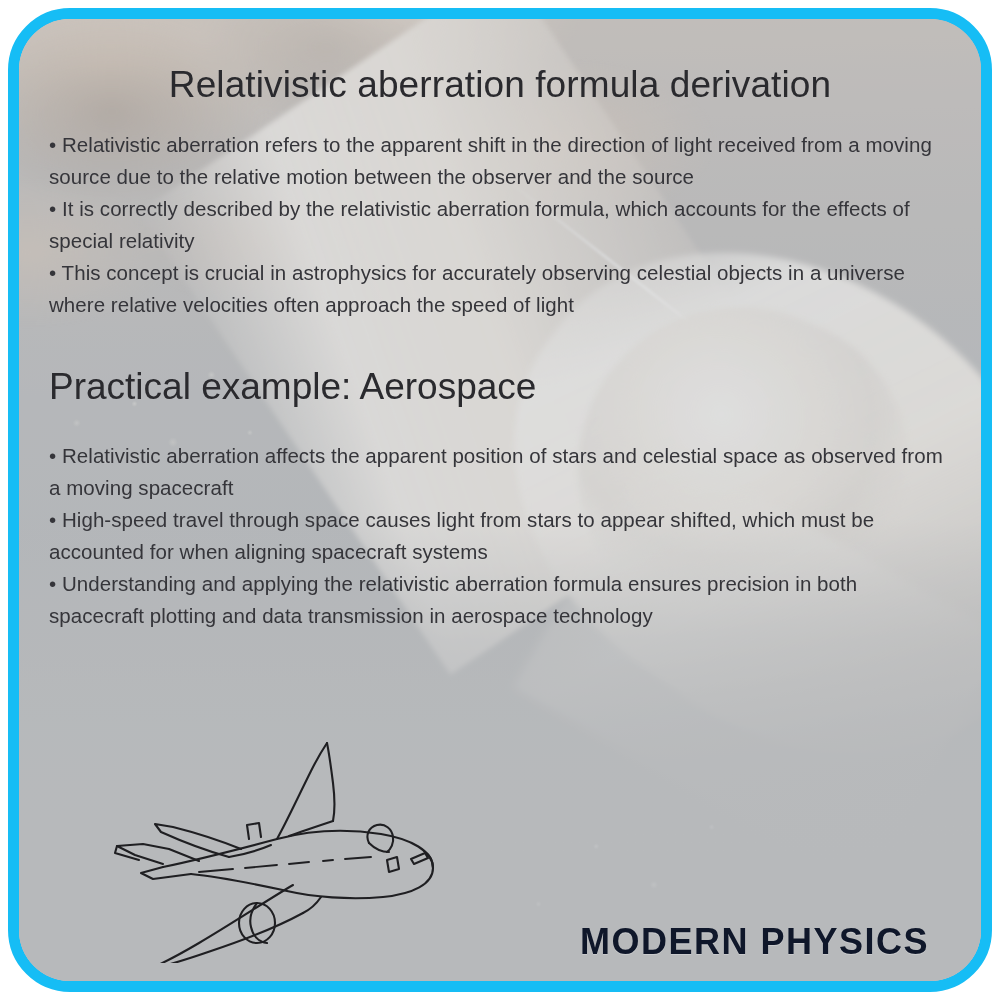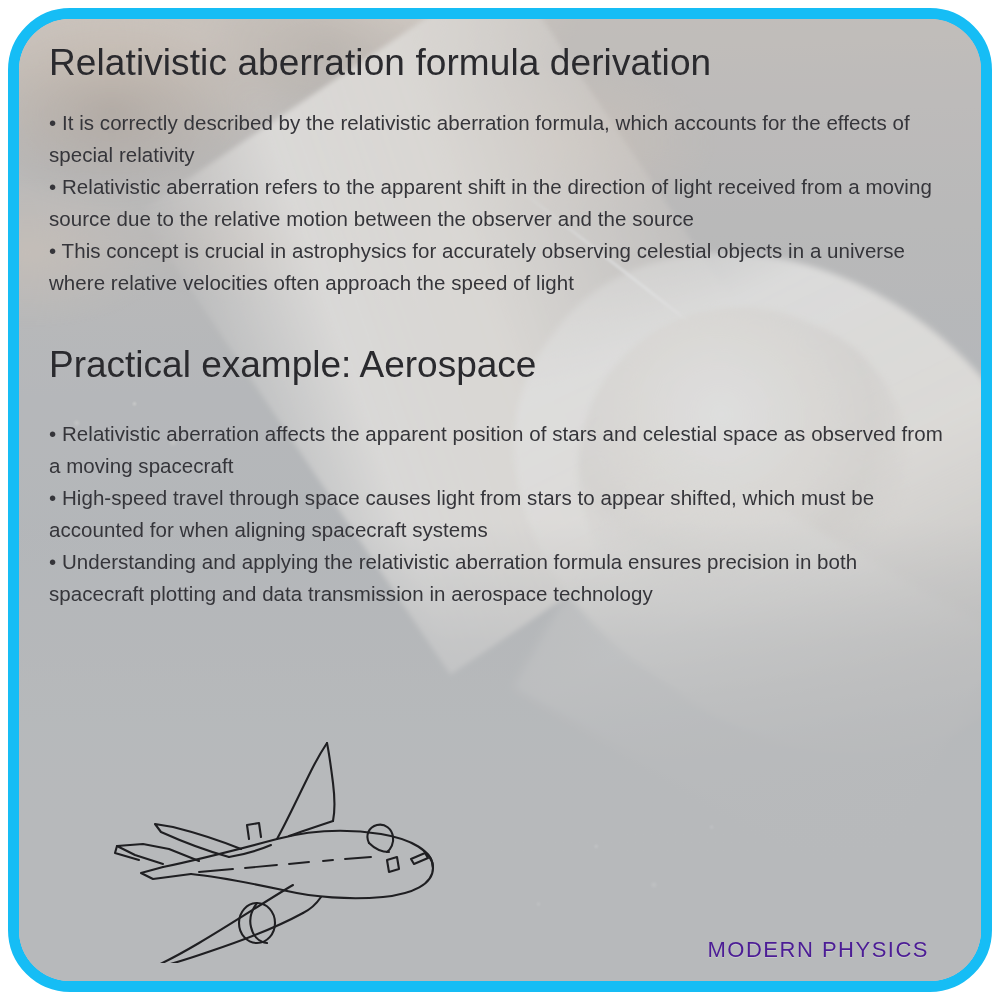--- a/index.html
+++ b/index.html
@@ -129,26 +129,27 @@
     background:rgba(176,179,182,.42);
   }
 
   
   #content{
     position:absolute; inset:0;
     padding:0 30px;
   }
 
   .slide-title{
+    text-align:center;
     font-size:37px;
     font-weight:400;
     letter-spacing:.1px;
     color:#2a2a2e;
     line-height:1.2;
-    margin-top:22px;
+    margin-top:44px;
   }
 
   .bullet-block{
     margin-top:22px;
     font-size:20.5px;
     line-height:32px;
     color:#35353a;
     letter-spacing:.05px;
   }
   .bullet-line{
@@ -174,24 +175,24 @@
     left:62px; bottom:18px;
     width:390px; height:230px;
     pointer-events:none;
   }
   #plane-sketch svg{ display:block; width:100%; height:100%; }
 
   
   #watermark{
     position:absolute;
     right:52px; bottom:18px;
-    font-size:22px;
-    font-weight:normal;
+    font-size:36px;
+    font-weight:bold;
     letter-spacing:1.5px;
-    color:#4c1d95;
+    color:#0f172a;
     text-shadow:0 1px 0 rgba(255,255,255,.25);
     user-select:none;
   }
 </style>
 </head>
 <body>
 
 <div id="slide-frame">
 
   <div id="photo-backdrop">
@@ -206,22 +207,22 @@
     <div class="bg-bottomwash"></div>
     <div class="bg-specks"></div>
     <div class="bg-veil"></div>
   </div>
 
   <div id="content">
 
     <h1 class="slide-title">Relativistic aberration formula derivation</h1>
 
     <div class="bullet-block">
+      <div class="bullet-line">• Relativistic aberration refers to the apparent shift in the direction of light received from a moving source due to the relative motion between the observer and the source</div>
       <div class="bullet-line">• It is correctly described by the relativistic aberration formula, which accounts for the effects of special relativity</div>
-      <div class="bullet-line">• Relativistic aberration refers to the apparent shift in the direction of light received from a moving source due to the relative motion between the observer and the source</div>
       <div class="bullet-line">• This concept is crucial in astrophysics for accurately observing celestial objects in a universe where relative velocities often approach the speed of light</div>
     </div>
 
     <h2 class="section-title">Practical example: Aerospace</h2>
 
     <div class="bullet-block second">
       <div class="bullet-line">• Relativistic aberration affects the apparent position of stars and celestial space as observed from a moving spacecraft</div>
       <div class="bullet-line">• High-speed travel through space causes light from stars to appear shifted, which must be accounted for when aligning spacecraft systems</div>
       <div class="bullet-line">• Understanding and applying the relativistic aberration formula ensures precision in both spacecraft plotting and data transmission in aerospace technology</div>
     </div>

